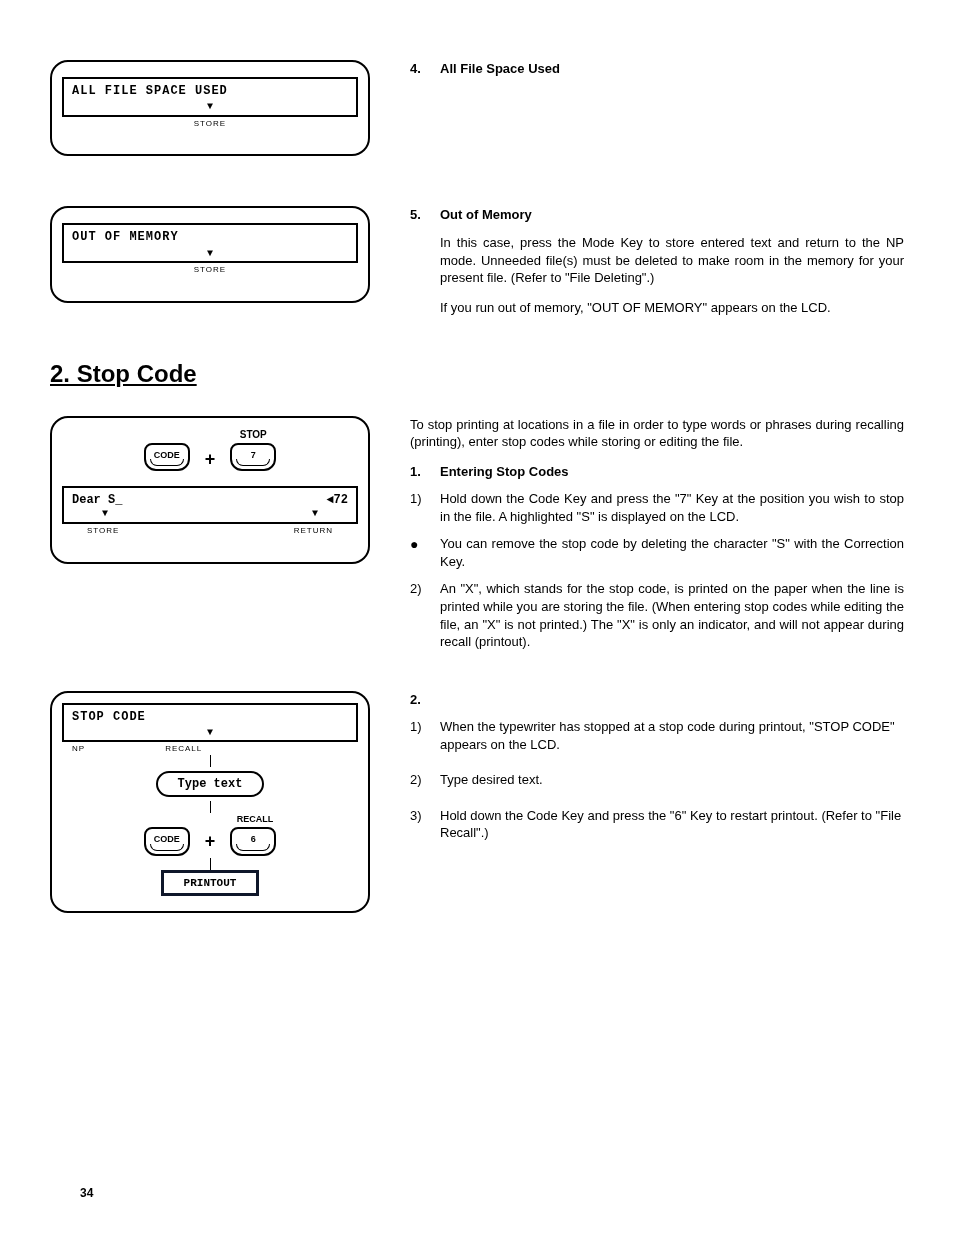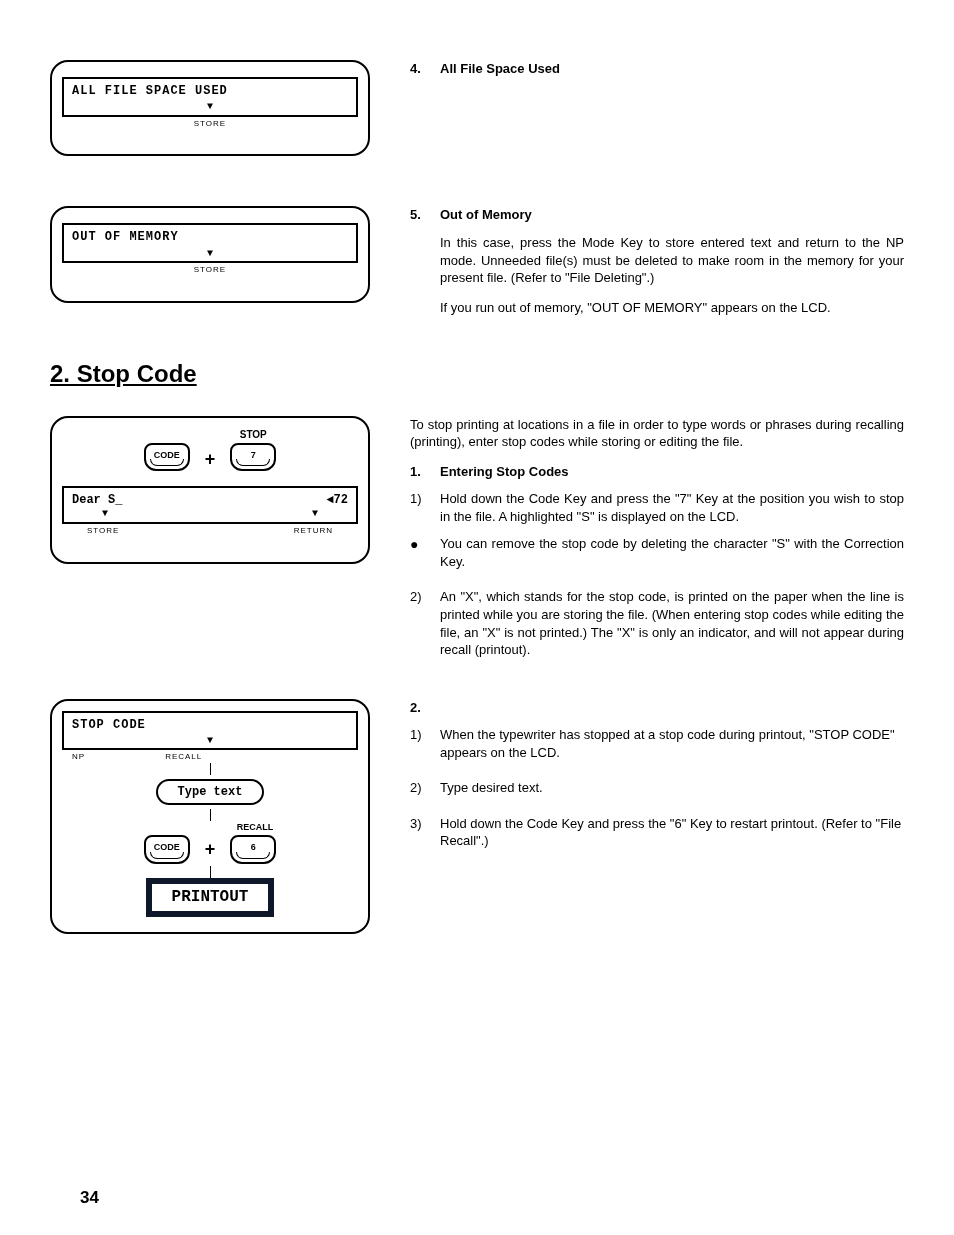--- a/index.html
+++ b/index.html
@@ -141,42 +141,42 @@
     border: 2px solid #000;
     border-radius: 14px;
     padding: 3px 20px;
     font-family: "Courier New", monospace;
     font-weight: bold;
     font-size: 12px;
     display: inline-block;
     margin: 4px auto;
   }
   .flow-rect {
-    border: 6px solid #0f172a;
+    border: 3px solid #0f172a;
     padding: 3px 20px;
     font-family: "Courier New", monospace;
     font-weight: bold;
-    font-size: 16px;
+    font-size: 11px;
     display: inline-block;
   }
   .center {
     text-align: center;
   }
   .vline {
     width: 1px;
     height: 12px;
     background: #000;
     margin: 0 auto;
   }
   .pagenum {
     position: absolute;
-    bottom: 25px;
+    bottom: 34px;
     left: 80px;
     font-weight: bold;
-    font-size: 17px;
+    font-size: 12px;
   }
   .under-arrow {
     display:inline-block;
     transform: translateY(-1px);
   }
 </style>
 </head>
 <body>
 
 <div class="row">
@@ -267,21 +267,21 @@
     <div class="num-item">
       <span class="num">1.</span>
       <span class="heading-bold">Entering Stop Codes</span>
     </div>
     <div class="num-item">
       <span class="num-nb">1)</span>
       <span class="para" style="margin-bottom:0">Hold down the Code Key and press the "7" Key at the position you wish to stop in the file. A highlighted "S" is displayed on the LCD.</span>
     </div>
     <div class="num-item">
       <span class="bullet">●</span>
-      <span class="para" style="margin-bottom:8px">You can remove the stop code by deleting the character "S" with the Correction Key.</span>
+      <span class="para" style="margin-bottom:0">You can remove the stop code by deleting the character "S" with the Correction Key.</span>
     </div>
     <div class="num-item">
       <span class="num-nb">2)</span>
       <span class="para" style="margin-bottom:0">An "X", which stands for the stop code, is printed on the paper when the line is printed while you are storing the file. (When entering stop codes while editing the file, an "X" is not printed.) The "X" is only an indicator, and will not appear during recall (printout).</span>
     </div>
   </div>
 </div>
 
 <div class="row">
   <div class="left">

